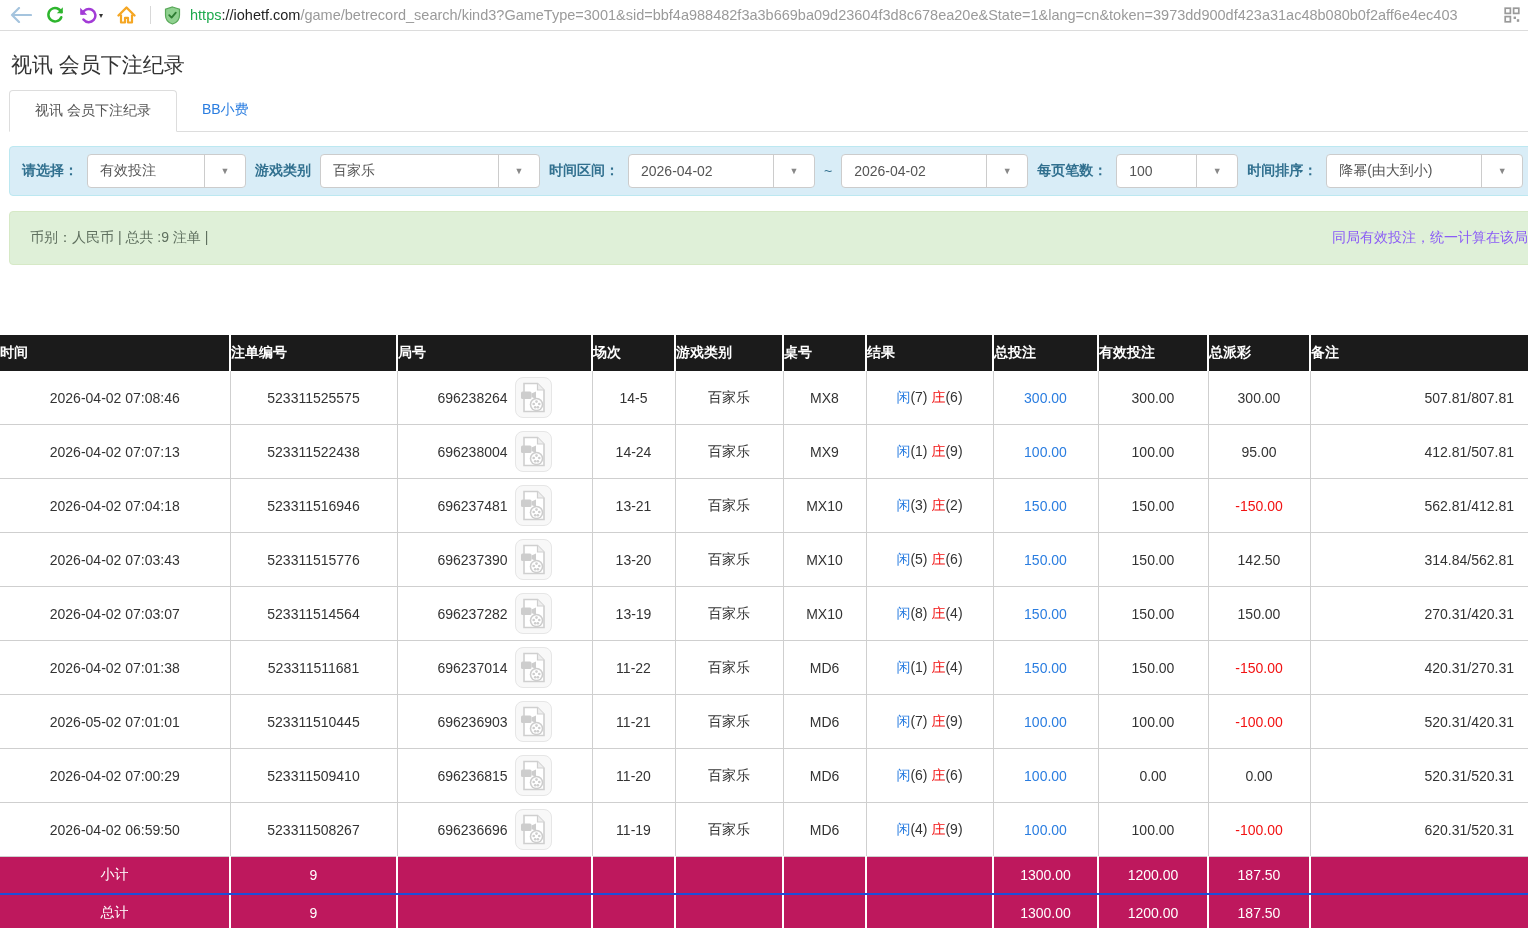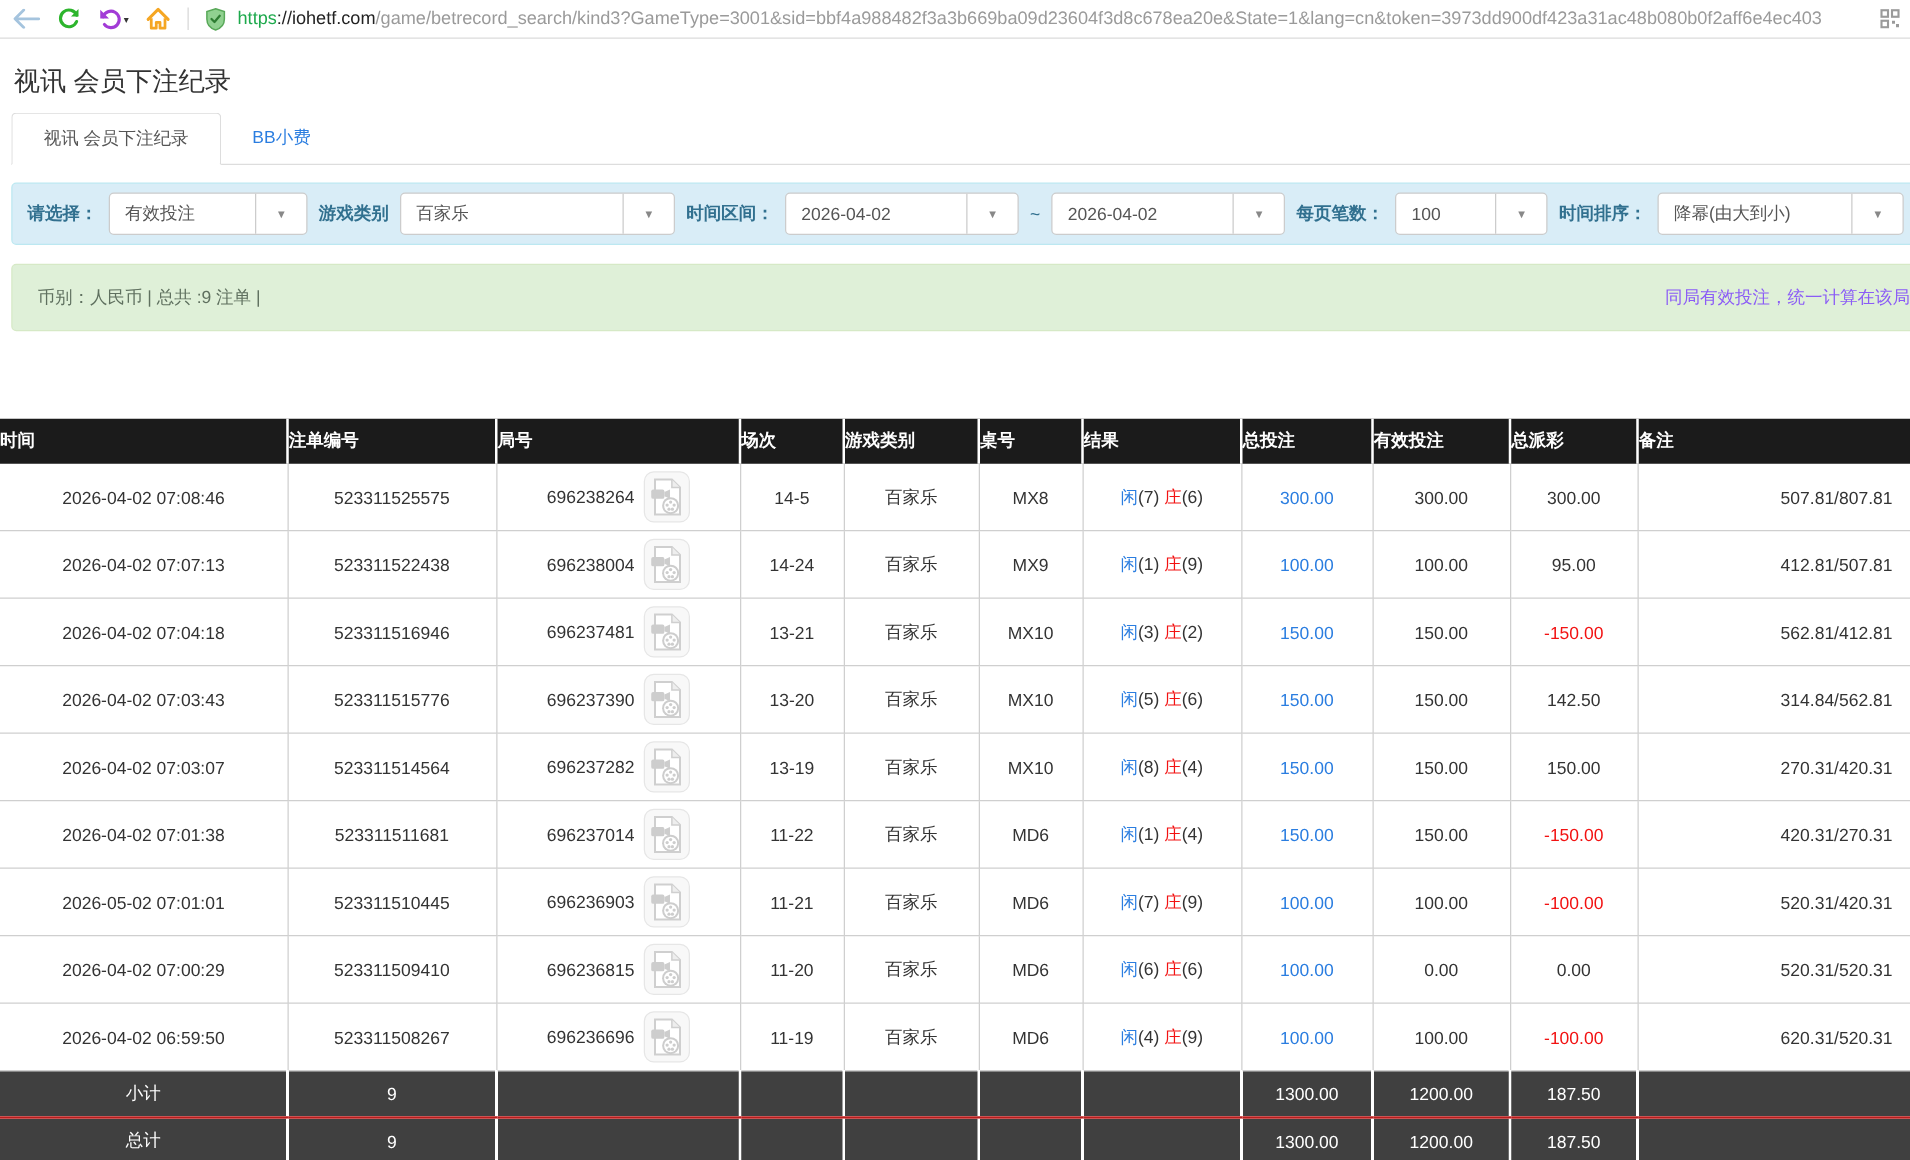--- a/index.html
+++ b/index.html
@@ -39,21 +39,21 @@
   .gb-left{color:#5f705f}
   .gb-right{position:absolute;left:1322px;top:50%;transform:translateY(-50%);color:#8b5cf6;white-space:nowrap}
 
   
   .table-wrap{margin-top:70px}
   table{border-collapse:collapse;table-layout:fixed;width:1528px;font-size:14px}
   thead th{background:#1b1b1b;color:#fff;font-weight:bold;height:36px;border-right:2px solid #fff;text-align:left;padding:0}
   thead th:last-child{border-right:none}
   tbody td{height:53px;border-bottom:1px solid #cfcfcf;border-right:1px solid #cfcfcf;text-align:center;color:#333;background:#fff;padding:0;overflow:hidden;white-space:nowrap}
   tbody td:last-child{border-right:none;text-align:right;padding-right:14px}
-  tbody tr.foot td{background:#404040;color:#fff;height:36px;border-right:2px solid #fff;border-bottom:2px solid #b91c1c}
+  tbody tr.foot td{background:#be185d;color:#fff;height:36px;border-right:2px solid #fff;border-bottom:2px solid #1d4ed8}
   tbody tr.foot td:last-child{border-right:none}
   .blue{color:#2a7de0}
   .redc{color:#f21212}
   .betlink{color:#2a7de0;cursor:pointer}
   .neg{color:#f21212}
   .vbtn{display:inline-flex;align-items:center;justify-content:center;width:37px;height:41px;background:#f8f8f8;border:1px solid #e6e6e6;border-radius:8px;margin-left:7px;vertical-align:middle;cursor:pointer;padding:0}
   .round-num{vertical-align:middle}
 </style>
 </head>
 <body>

